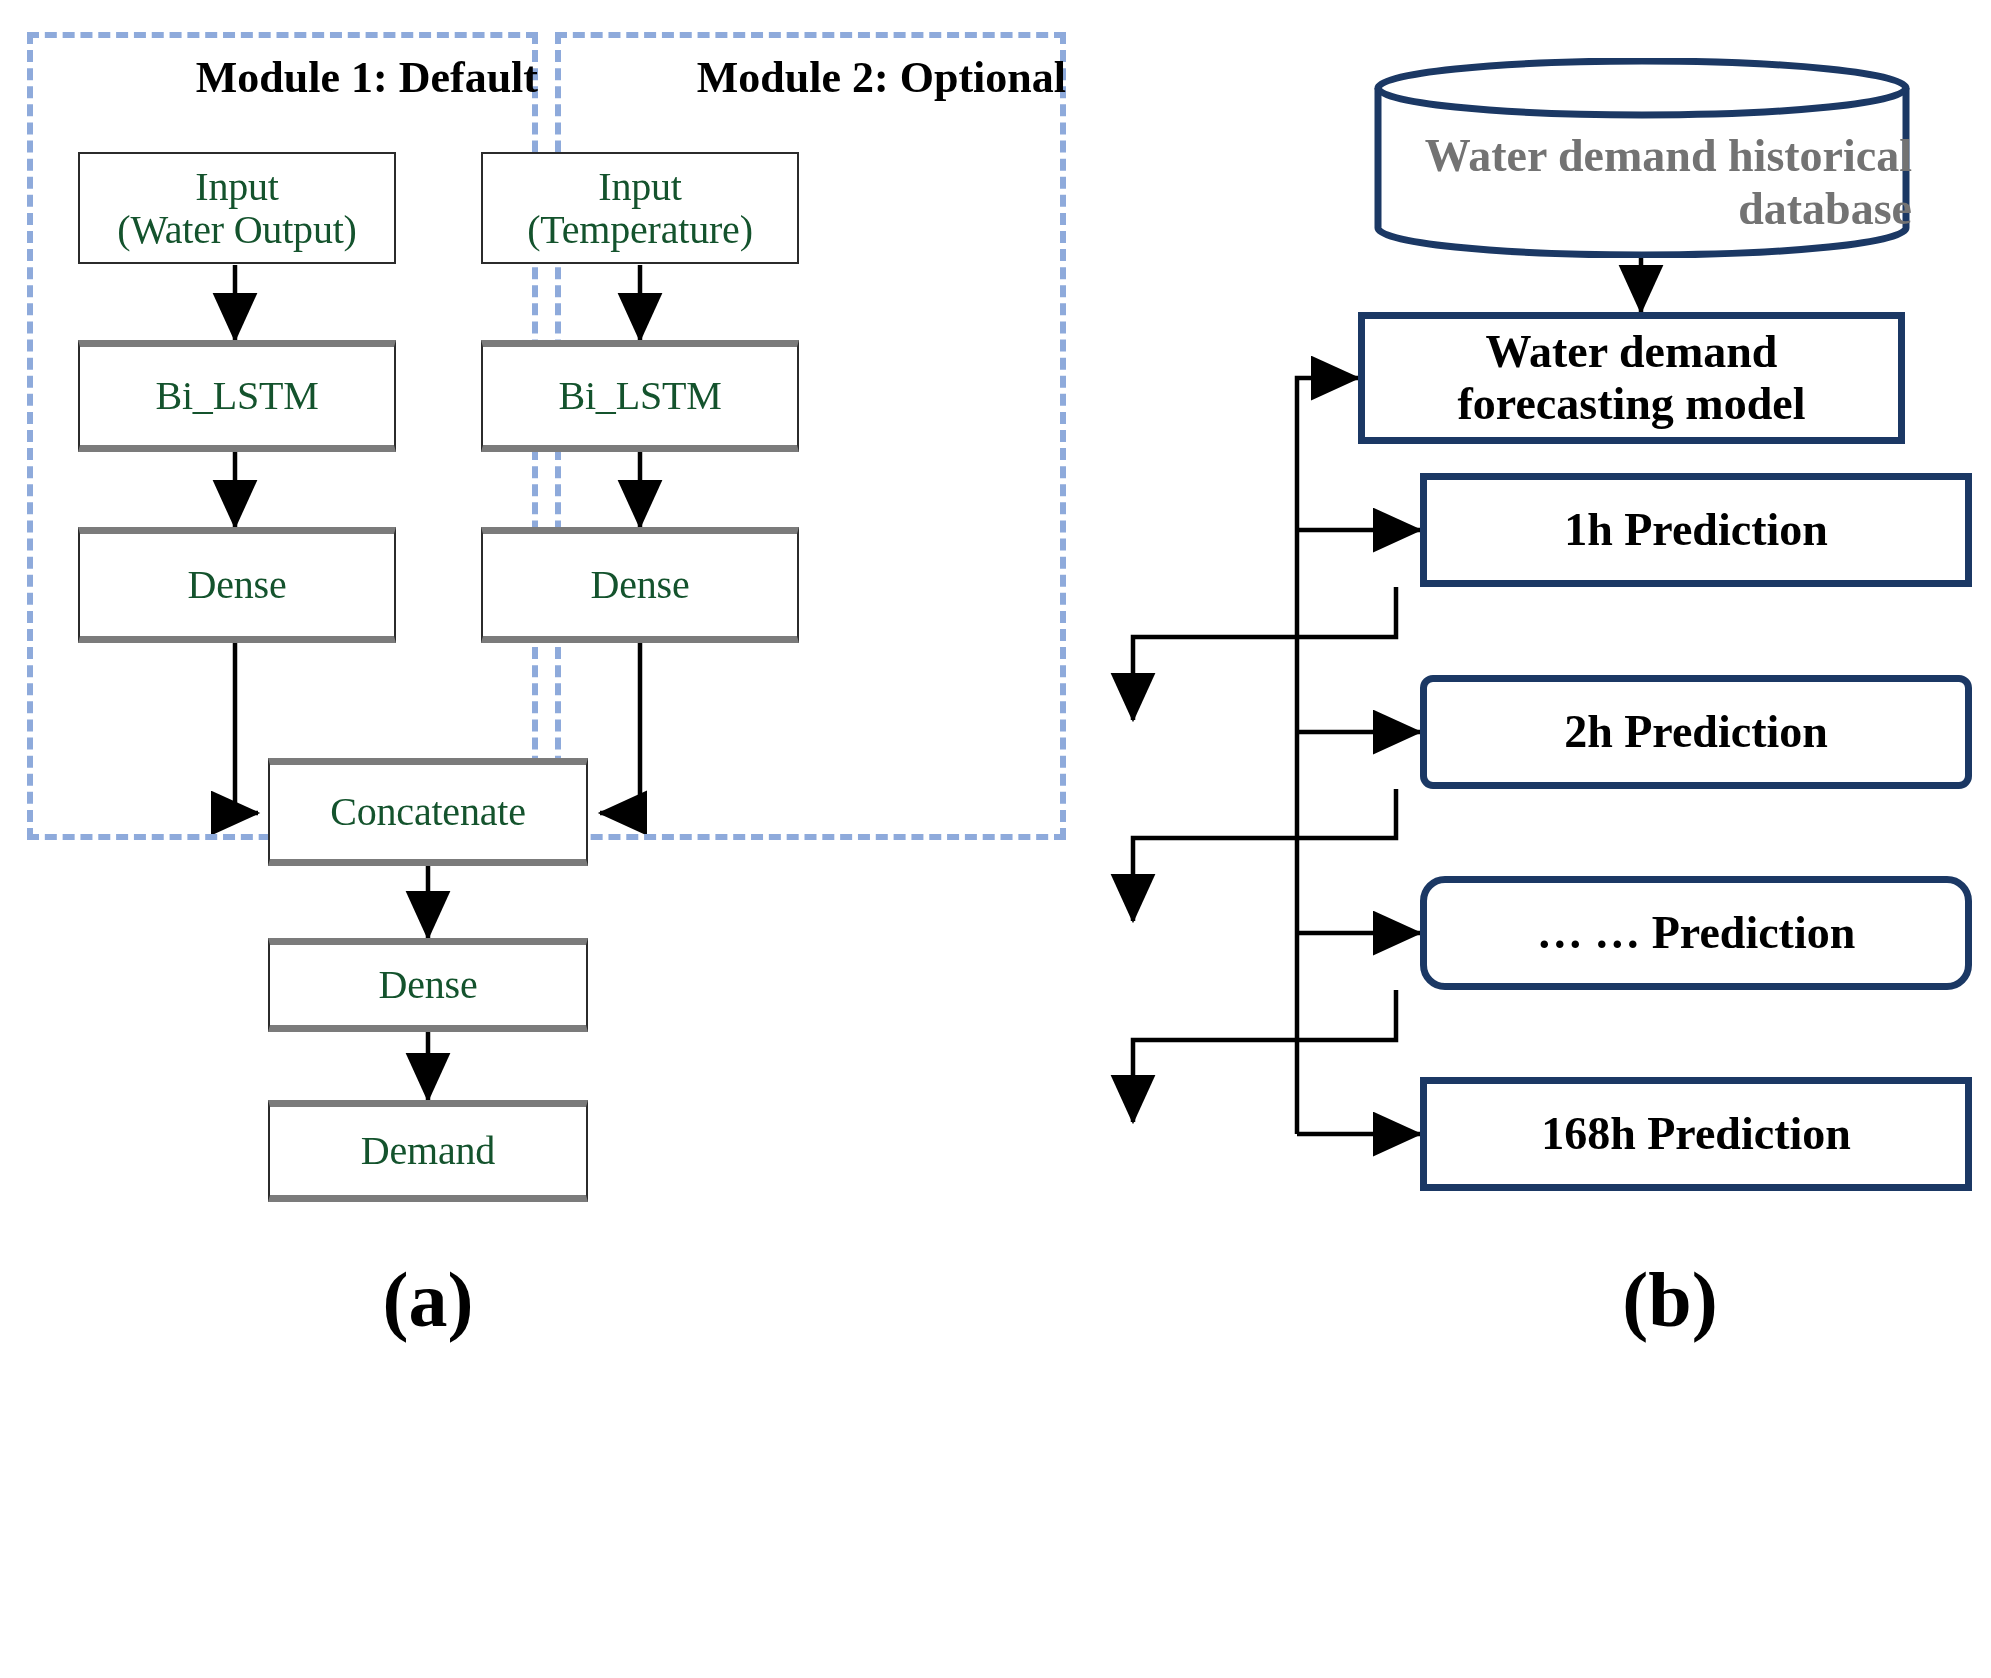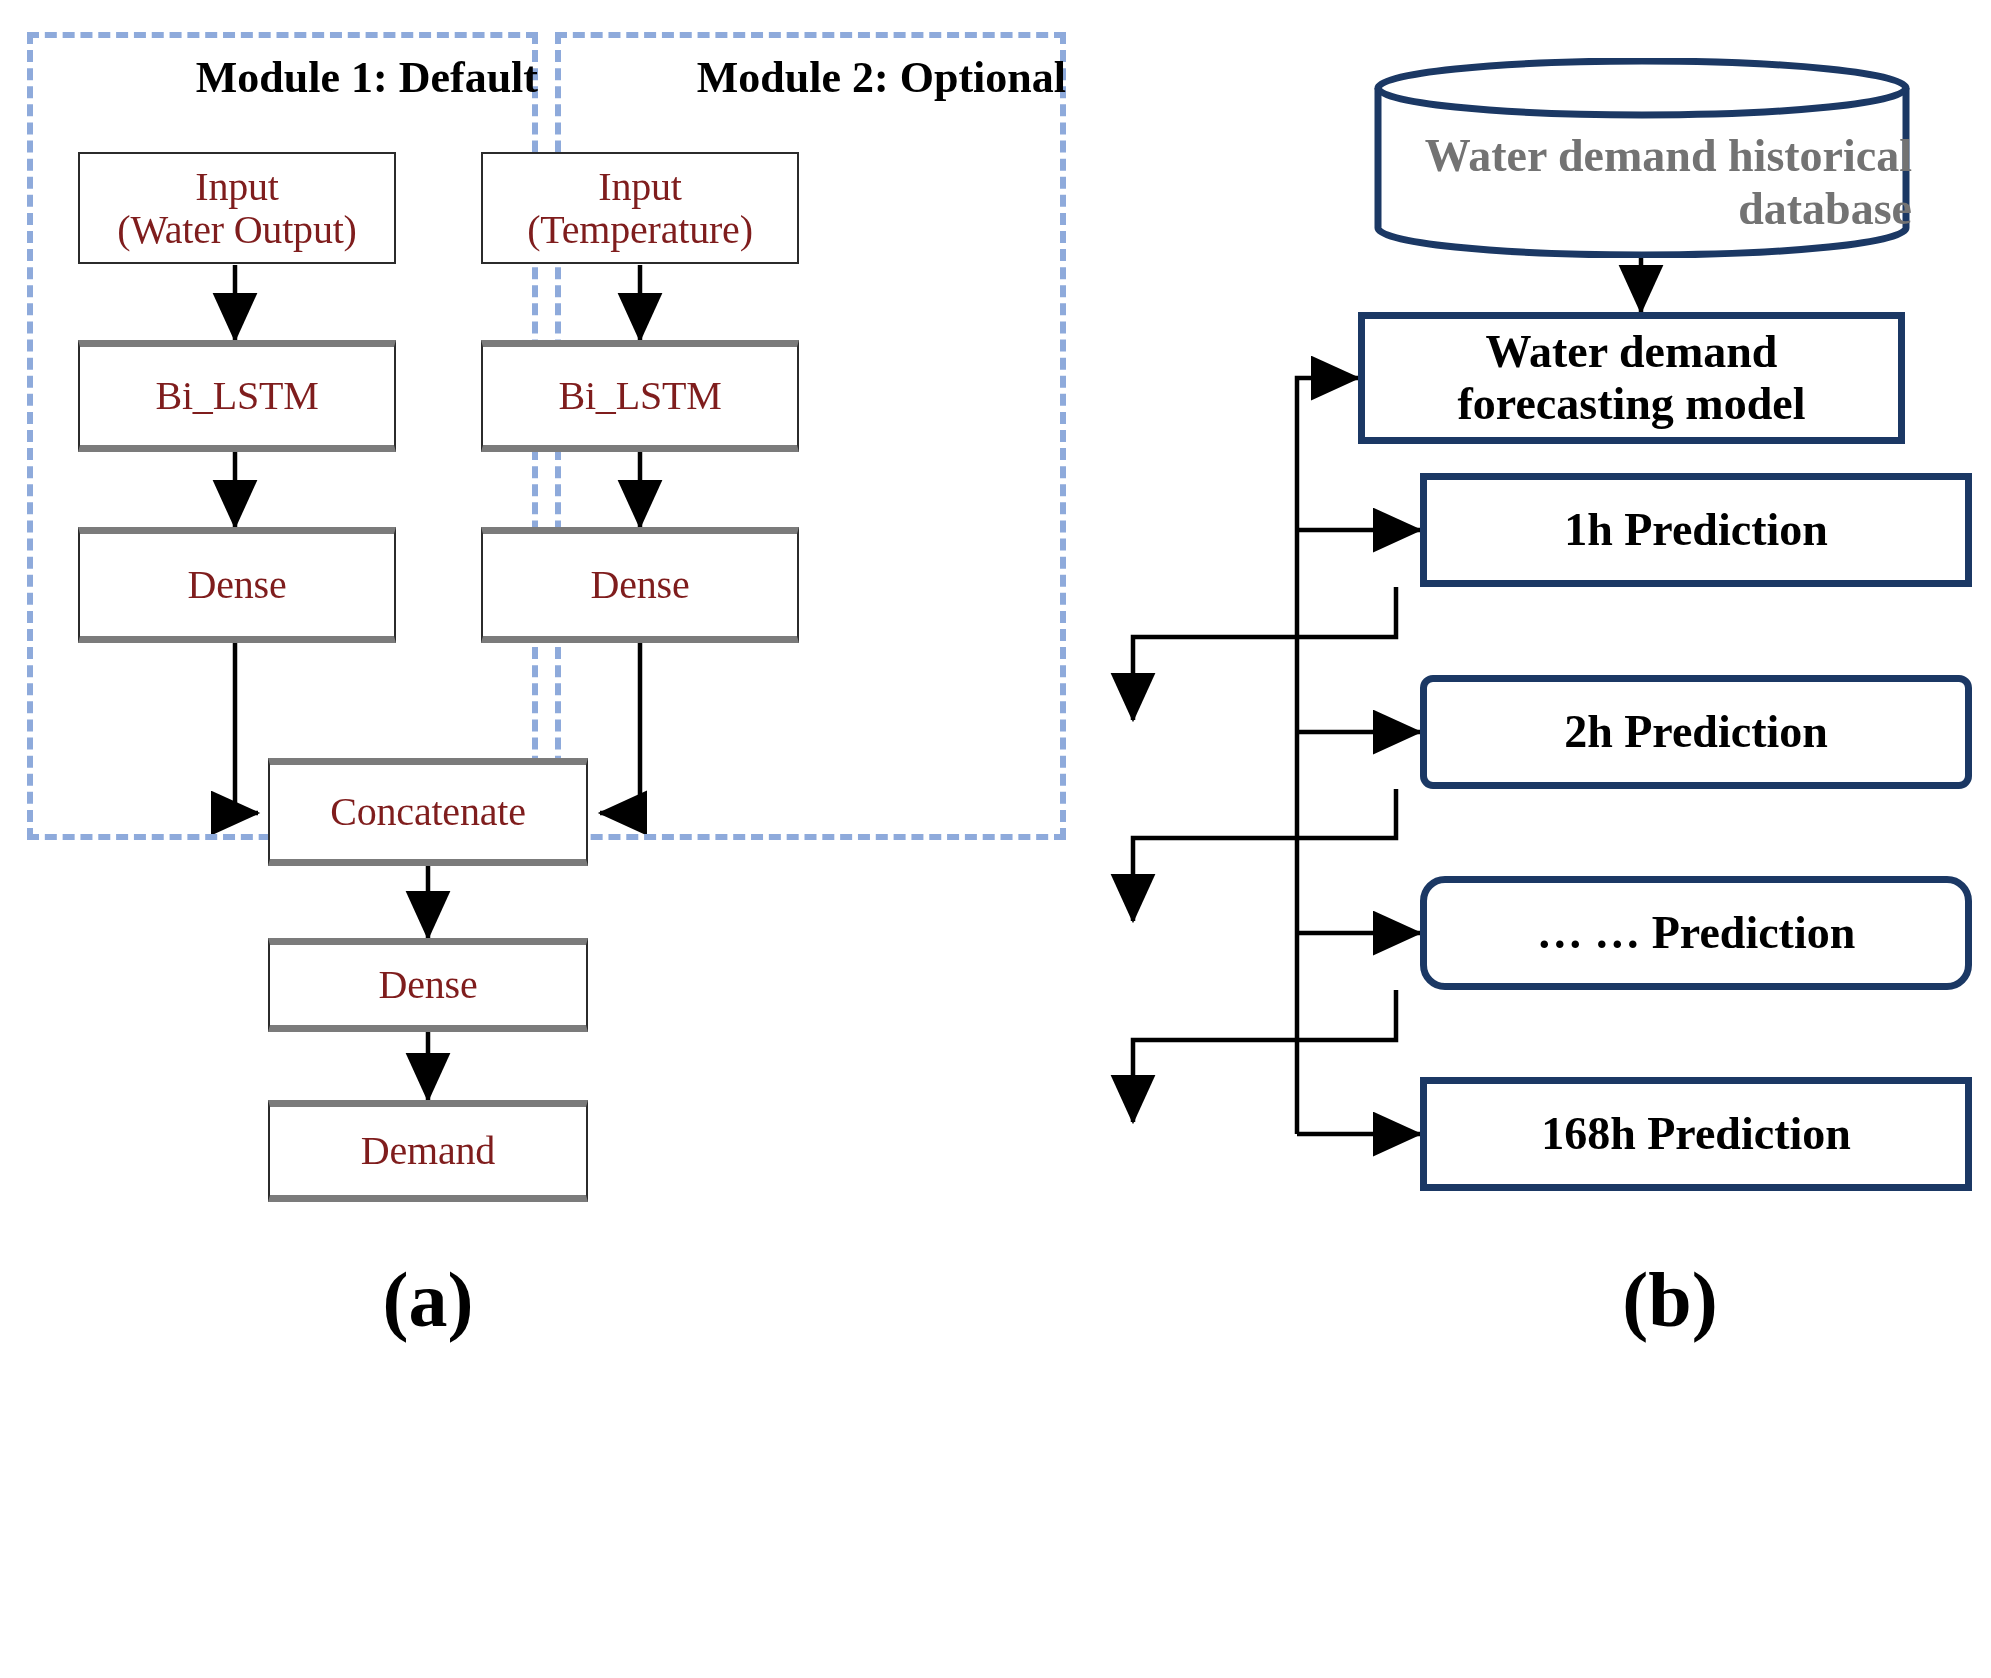--- a/index.html
+++ b/index.html
@@ -17,21 +17,21 @@
     position:absolute;
     background:#ffffff;
     border:2px solid #2b2b2b;
     box-sizing:border-box;
     display:flex;align-items:center;justify-content:center;
     text-align:center;
     line-height:1.08;
     font-family:"Liberation Serif", serif;
     font-size:40px;
     letter-spacing:-0.2px;
-    color:#7f1d1d;
+    color:#14532d;
   }
   .node.shaded{
     border-top:7px solid #7b7b7b;
     border-bottom:7px solid #7b7b7b;
     border-left:2px solid #2b2b2b;
     border-right:2px solid #2b2b2b;
   }
   .node .lines{display:block;width:100%;}
   .node .ln{display:block;}
 

